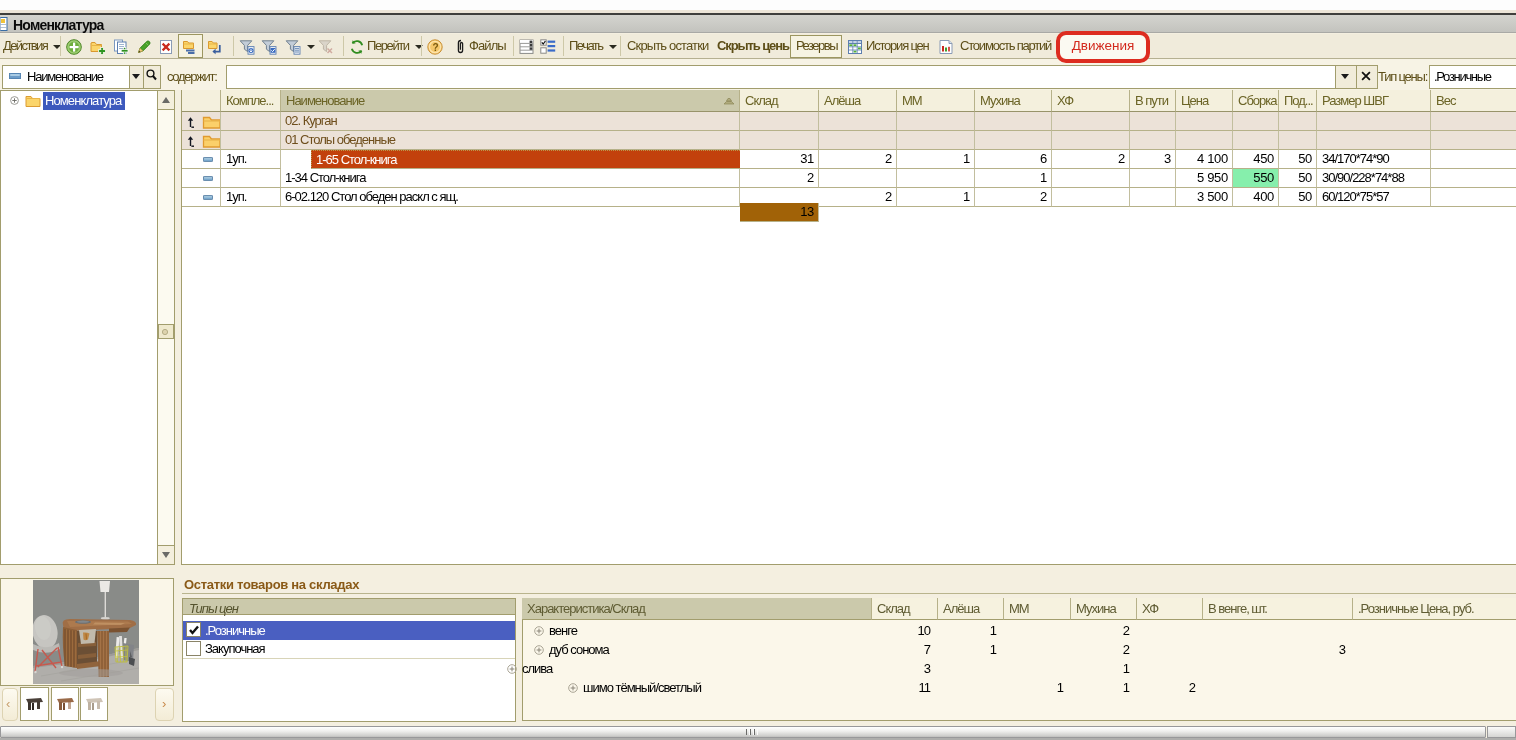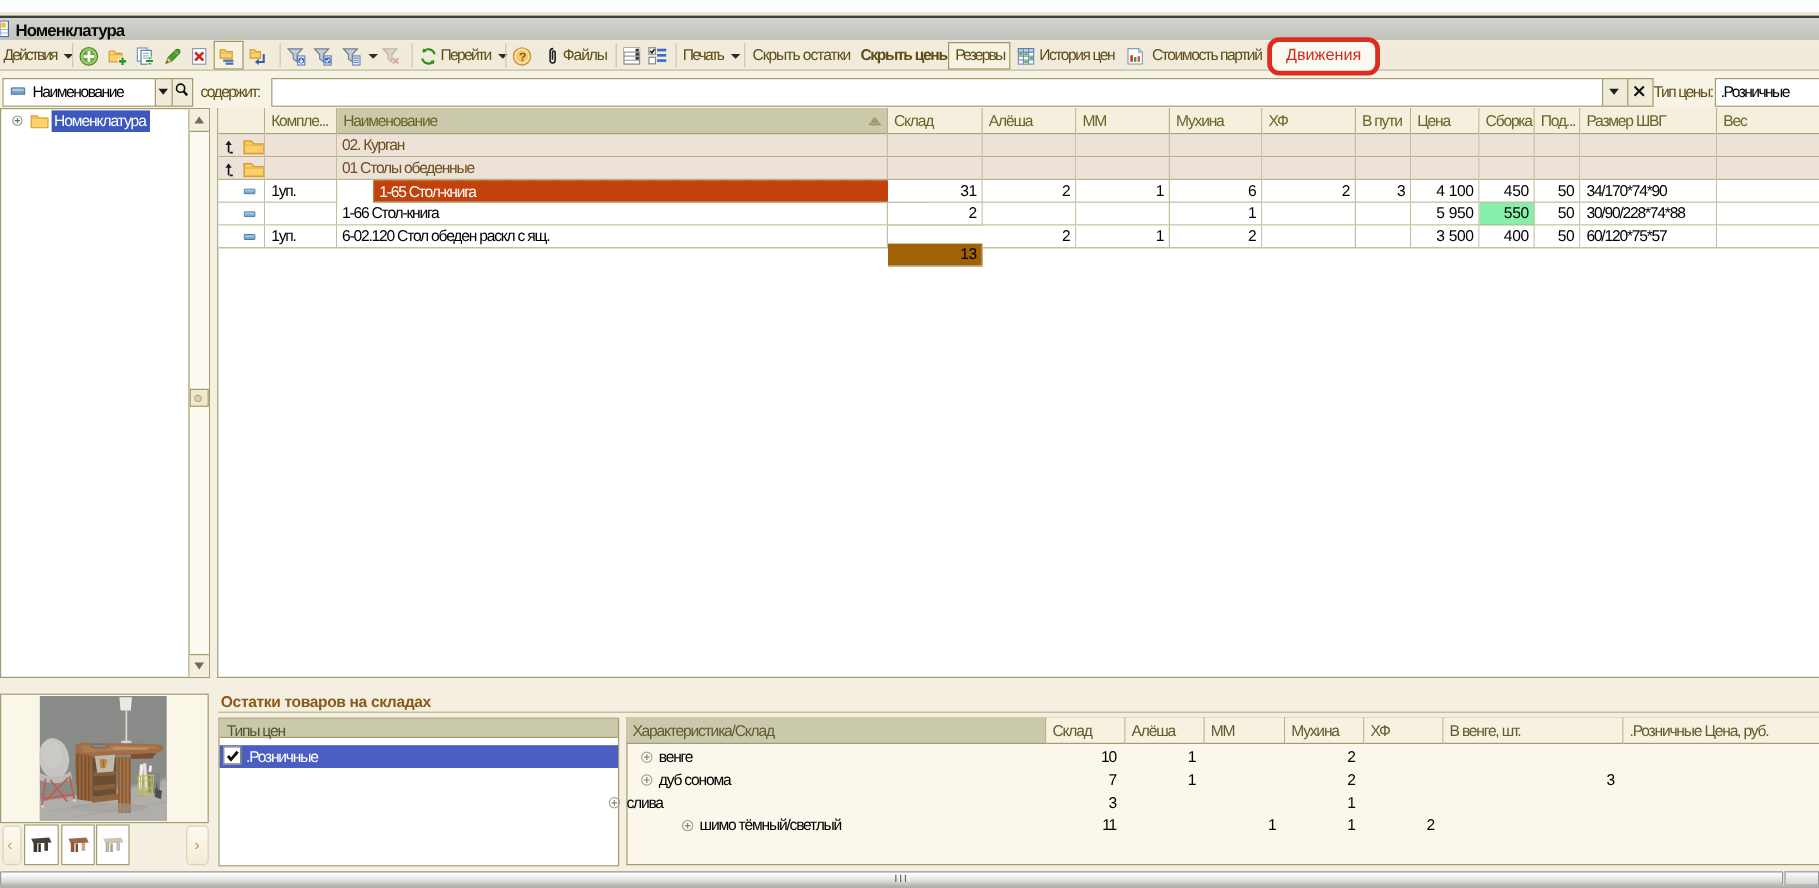--- a/index.html
+++ b/index.html
@@ -345,21 +345,21 @@
 <div class="cell num" style="left:1279px;top:150px;width:38px;background:#fff;">50</div>
 <div class="cell" style="left:1317px;top:150px;width:114px;background:#fff;padding-left:5px;">34/170*74*90</div>
 <div class="cell" style="left:1431px;top:150px;width:85px;background:#fff;border-right:none;"></div>
 <div class="cell" style="left:182px;top:169px;width:39px;background:#fff;">
       <svg style="position:absolute;left:21px;top:7px;width:10px;height:5px;" viewBox="0 0 10 5">
         <rect x="0.4" y="0.4" width="9.2" height="4.2" rx="0.8" fill="#79a8cd" stroke="#4a7298" stroke-width="0.8"></rect>
         <rect x="1.1" y="1.1" width="7.8" height="1.5" fill="#a6c8de"></rect>
       </svg>
     </div>
 <div class="cell" style="left:221px;top:169px;width:60px;background:#fff;padding-left:5px;"></div>
-<div class="cell" style="left:281px;top:169px;width:459px;background:#fff;color:#000;padding-left:4px;">1-66 Стол-книга</div>
+<div class="cell" style="left:281px;top:169px;width:459px;background:#fff;color:#000;padding-left:4px;">1-34 Стол-книга</div>
 <div class="cell num" style="left:740px;top:169px;width:79px;background:#fff;">2</div>
 <div class="cell num" style="left:819px;top:169px;width:78px;background:#fff;"></div>
 <div class="cell num" style="left:897px;top:169px;width:78px;background:#fff;"></div>
 <div class="cell num" style="left:975px;top:169px;width:77px;background:#fff;">1</div>
 <div class="cell num" style="left:1052px;top:169px;width:78px;background:#fff;"></div>
 <div class="cell num" style="left:1130px;top:169px;width:46px;background:#fff;"></div>
 <div class="cell num" style="left:1176px;top:169px;width:57px;background:#fff;">5 950</div>
 <div class="cell num" style="left:1233px;top:169px;width:46px;background:#86efac;">550</div>
 <div class="cell num" style="left:1279px;top:169px;width:38px;background:#fff;">50</div>
 <div class="cell" style="left:1317px;top:169px;width:114px;background:#fff;padding-left:5px;">30/90/228*74*88</div>
@@ -467,27 +467,31 @@
     <rect x="8" y="9" width="2" height="7" fill="#7a4f33"></rect>
 </svg>
 <svg class="abs" style="left:84px;top:694px;width:21px;height:18px;" viewBox="0 0 21 18">
   <path d="M2 5 L17 4 L19 8 L4 9 Z" fill="#cfc4b6"></path>
     <rect x="4" y="8" width="3" height="8" fill="#bfb2a2"></rect>
     <rect x="13" y="7" width="3" height="8" fill="#c8bcae"></rect>
     <rect x="8" y="9" width="2" height="7" fill="#a99c8c"></rect>
 </svg>
 
 <div class="abs" id="tpanel">
-  <div style="position:absolute;left:0;top:0;width:332px;height:16px;background:#cbc9ab;border-bottom:1px solid #a29d6d;box-sizing:border-box;color:#55532e;line-height:20px;padding-left:6px;">Типы цен</div>
+  <div style="position:absolute;left:0;top:0;width:332px;height:16px;background:#cbc9ab;border-bottom:1px solid #a29d6d;box-sizing:border-box;color:#55532e;line-height:20px;padding-left:6px;font-style:italic;">Типы цен</div>
   <div style="position:absolute;left:0;top:22px;width:332px;height:19px;background:#4a5fc1;color:#fff;line-height:19px;">
     <span style="position:absolute;left:3px;top:1px;width:15px;height:15px;background:#fff;border:1px solid #8a8467;box-sizing:border-box;"></span>
     <svg style="position:absolute;left:5px;top:3px;width:12px;height:12px;" viewBox="0 0 12 12">
         <path d="M2 6 L4.5 9 L10 2.5" stroke="#111" stroke-width="2.4" fill="none"></path>
       </svg>
     <span style="position:absolute;left:22px;">.Розничные</span>
+  </div>
+  <div style="position:absolute;left:0;top:41px;width:332px;height:19px;background:#fff;border-bottom:1px solid #d8d4b8;box-sizing:border-box;line-height:18px;">
+    <span style="position:absolute;left:3px;top:1px;width:15px;height:15px;background:#fff;border:1px solid #8a8467;box-sizing:border-box;"></span>
+    <span style="position:absolute;left:22px;">Закупочная</span>
   </div>
 </div>
 
 <div class="abs" id="hpanel"></div>
 <div id="hcells">
 <div class="abs" style="left:522px;top:598px;width:350px;height:22px;background:#cbc9ab;border-right:1px solid #b6b189;border-bottom:1px solid #a29d6d;box-sizing:border-box;color:#5f5c33;line-height:22px;padding-left:5px;white-space:nowrap;overflow:hidden;">Характеристика/Склад</div>
 <div class="abs" style="left:872px;top:598px;width:66px;height:22px;background:#f6f2df;border-right:1px solid #b6b189;border-bottom:1px solid #a29d6d;box-sizing:border-box;color:#5f5c33;line-height:22px;padding-left:5px;white-space:nowrap;overflow:hidden;">Склад</div>
 <div class="abs" style="left:938px;top:598px;width:66px;height:22px;background:#f6f2df;border-right:1px solid #b6b189;border-bottom:1px solid #a29d6d;box-sizing:border-box;color:#5f5c33;line-height:22px;padding-left:5px;white-space:nowrap;overflow:hidden;">Алёша</div>
 <div class="abs" style="left:1004px;top:598px;width:67px;height:22px;background:#f6f2df;border-right:1px solid #b6b189;border-bottom:1px solid #a29d6d;box-sizing:border-box;color:#5f5c33;line-height:22px;padding-left:5px;white-space:nowrap;overflow:hidden;">ММ</div>
 <div class="abs" style="left:1071px;top:598px;width:66px;height:22px;background:#f6f2df;border-right:1px solid #b6b189;border-bottom:1px solid #a29d6d;box-sizing:border-box;color:#5f5c33;line-height:22px;padding-left:5px;white-space:nowrap;overflow:hidden;">Мухина</div>

